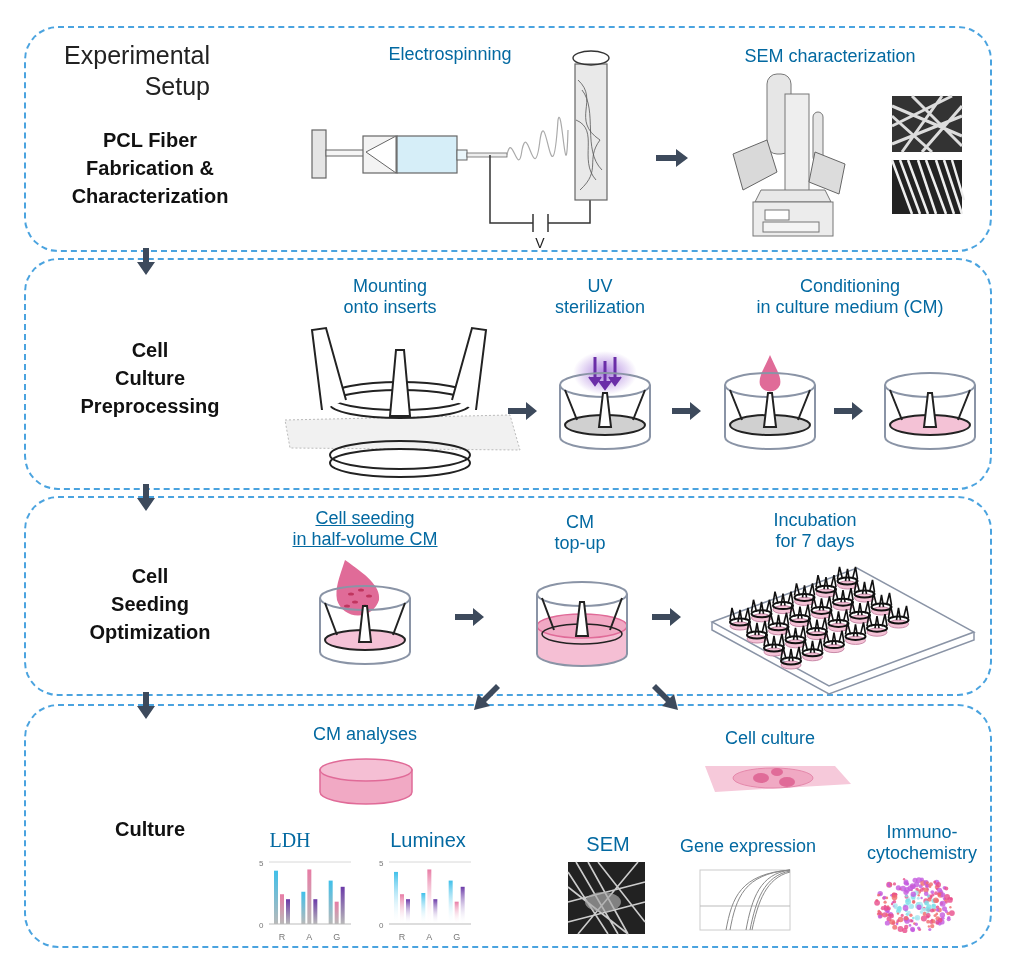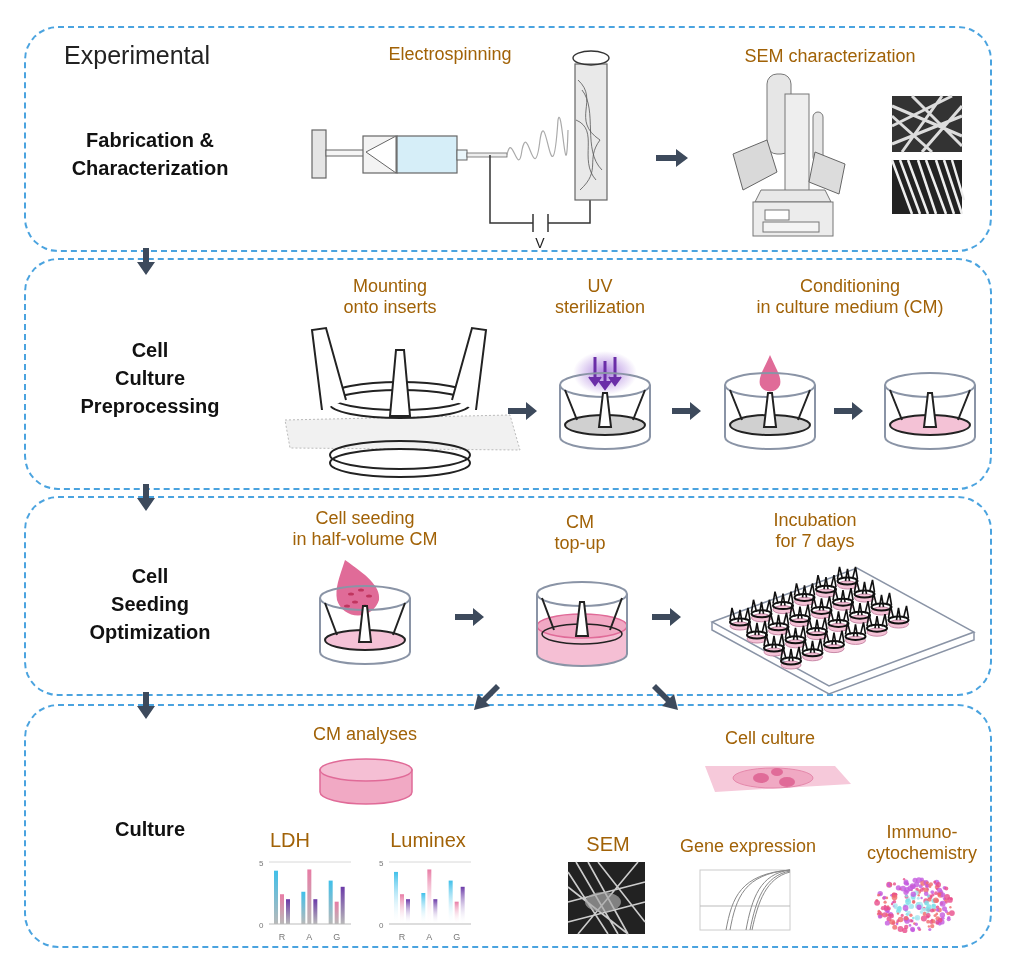--- a/index.html
+++ b/index.html
@@ -2,38 +2,40 @@
 <html><head>
 <meta charset="utf-8">
 <style>
   html,body{margin:0;padding:0;background:#ffffff;}
   body{width:1024px;height:970px;position:relative;overflow:hidden;font-family:"Liberation Sans",sans-serif;color:#222;}
   .panel{position:absolute;left:24px;width:968px;border:2px dashed #4aa3df;border-radius:34px;box-sizing:border-box;}
   #p1{top:26px;height:226px;}
   #p2{top:258px;height:232px;}
   #p3{top:496px;height:200px;}
   #p4{top:704px;height:244px;}
-  .lbl{position:absolute;text-align:center;color:#a16207;font-size:18px;line-height:21px;white-space:nowrap;}
+  .lbl{position:absolute;text-align:center;color:#0369a1;font-size:18px;line-height:21px;white-space:nowrap;}
   .title{position:absolute;text-align:center;font-weight:bold;font-size:20px;line-height:28px;color:#111;}
   .big{position:absolute;font-size:25px;line-height:31px;text-align:right;color:#222;}
   svg{position:absolute;overflow:visible;}
   .arrow{position:absolute;}
 </style>
 </head>
 <body>
 
 <div class="panel" id="p1"></div>
 <div class="panel" id="p2"></div>
 <div class="panel" id="p3"></div>
 <div class="panel" id="p4"></div>
 
 <div class="big" style="left:50px;top:40px;width:160px;">
   <div>Experimental</div>
+  <div>Setup</div>
 </div>
 <div class="title" style="left:50px;top:126px;width:200px;">
+  <div>PCL Fiber</div>
   <div>Fabrication &amp;</div>
   <div>Characterization</div>
 </div>
 <div class="lbl" style="left:350px;top:44px;width:200px;">Electrospinning</div>
 <div class="lbl" style="left:720px;top:46px;width:220px;">SEM characterization</div>
 
 <svg style="left:300px;top:80px;" width="300" height="180" viewBox="0 0 300 180">
   <rect x="12" y="50" width="14" height="48" fill="#e5e5e5" stroke="#666" stroke-width="1.2"></rect>
   <rect x="26" y="70" width="40" height="6" fill="#f5f5f5" stroke="#666" stroke-width="1"></rect>
   <rect x="63" y="56" width="34" height="37" fill="#f3f3f3" stroke="#666" stroke-width="1.2"></rect>
@@ -154,21 +156,21 @@
   </svg>
 <svg class="arrow" style="left:834px;top:402px;" width="30" height="18" viewBox="0 0 30 18">
     <path d="M0 6 H18 V0 L29 9 L18 18 V12 H0 Z" fill="#3d4a5c"></path>
   </svg>
 
 <div class="title" style="left:50px;top:562px;width:200px;">
   <div>Cell</div>
   <div>Seeding</div>
   <div>Optimization</div>
 </div>
-<div class="lbl" style="left:275px;top:508px;width:180px;">
+<div class="lbl" style="left:275px;top:508px;width:180px;text-decoration:underline;">
   <div>Cell seeding</div>
   <div>in half-volume CM</div>
 </div>
 <div class="lbl" style="left:525px;top:512px;width:110px;">
   <div>CM</div>
   <div>top-up</div>
 </div>
 <div class="lbl" style="left:750px;top:510px;width:130px;">
   <div>Incubation</div>
   <div>for 7 days</div>
@@ -340,21 +342,21 @@
     <path d="M4 0 L0 4 L14 18 L10 22 L26 26 L22 10 L18 14 Z" fill="#3d4a5c"></path>
   </svg>
 
 <div class="title" style="left:70px;top:815px;width:160px;">Culture</div>
 <div class="lbl" style="left:290px;top:724px;width:150px;">CM analyses</div>
 <svg style="left:318px;top:758px;" width="96" height="52" viewBox="0 0 96 52">
   <path d="M2 12 V34 A46 12 0 0 0 94 34 V12 Z" fill="#f1a9c4" stroke="#e06b98" stroke-width="1.5"></path>
   <ellipse cx="48" cy="12" rx="46" ry="11" fill="#f5bfd4" stroke="#e06b98" stroke-width="1.5"></ellipse>
 </svg>
 
-<div class="lbl" style="left:250px;top:830px;width:80px;font-size:20px;">LDH</div>
+<div class="lbl" style="left:250px;top:830px;width:80px;font-size:20px;font-family:Liberation Serif, serif;">LDH</div>
 <div class="lbl" style="left:378px;top:830px;width:100px;font-size:20px;">Luminex</div>
 <svg id="chart0" style="left:255px;top:856px;" width="100" height="94" viewBox="0 0 100 94">
     <defs>
       <linearGradient id="g0_0" x1="0" y1="0" x2="0" y2="1">
         <stop offset="0" stop-color="#3fc0ea"></stop>
         <stop offset="1" stop-color="#b9b9b9" stop-opacity="1"></stop>
       </linearGradient>
       <linearGradient id="g0_1" x1="0" y1="0" x2="0" y2="1">
         <stop offset="0" stop-color="#e87ca5"></stop>
         <stop offset="1" stop-color="#b9b9b9" stop-opacity="1"></stop>

